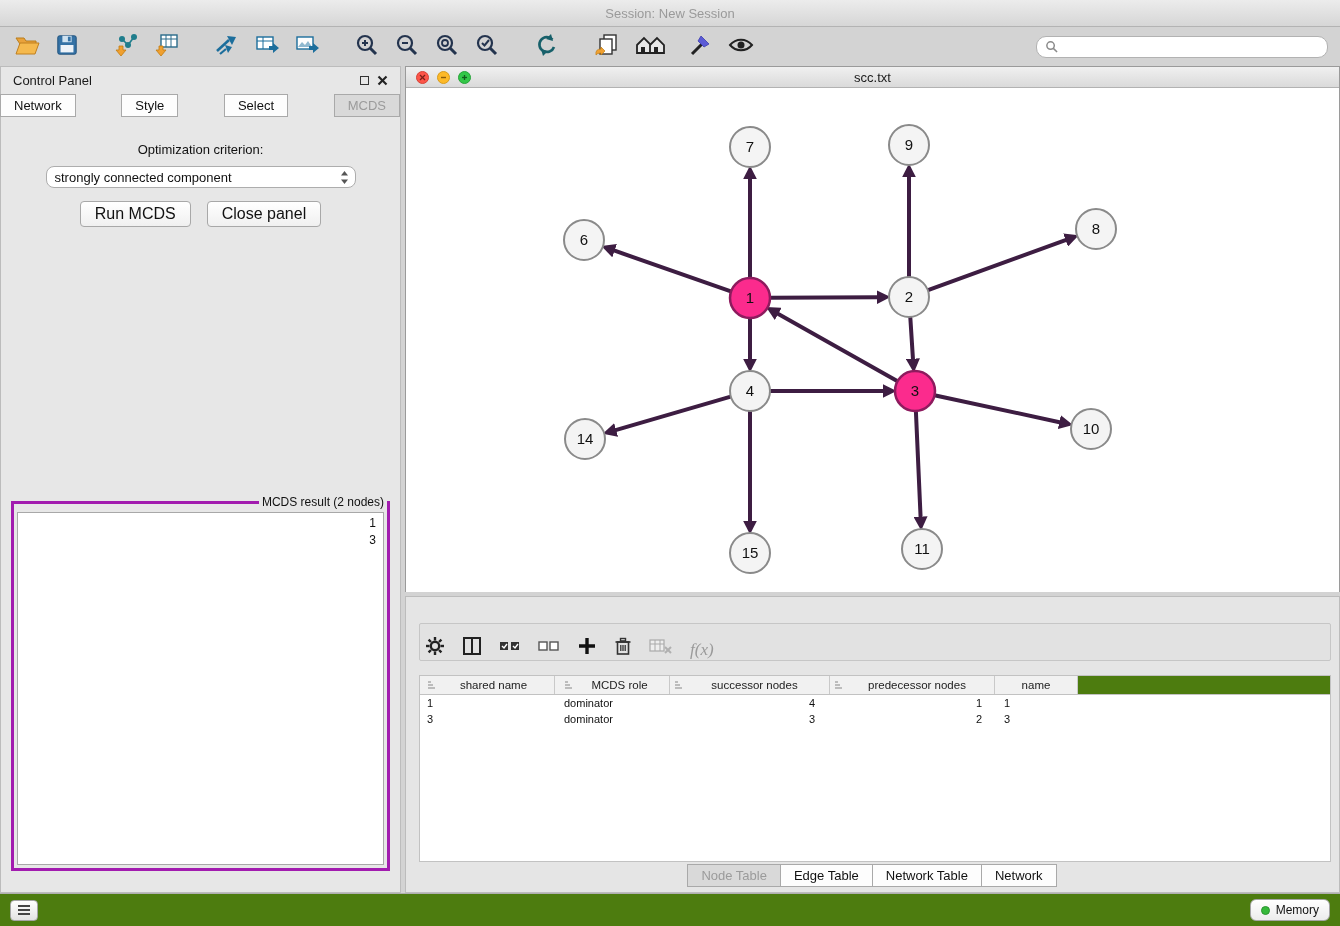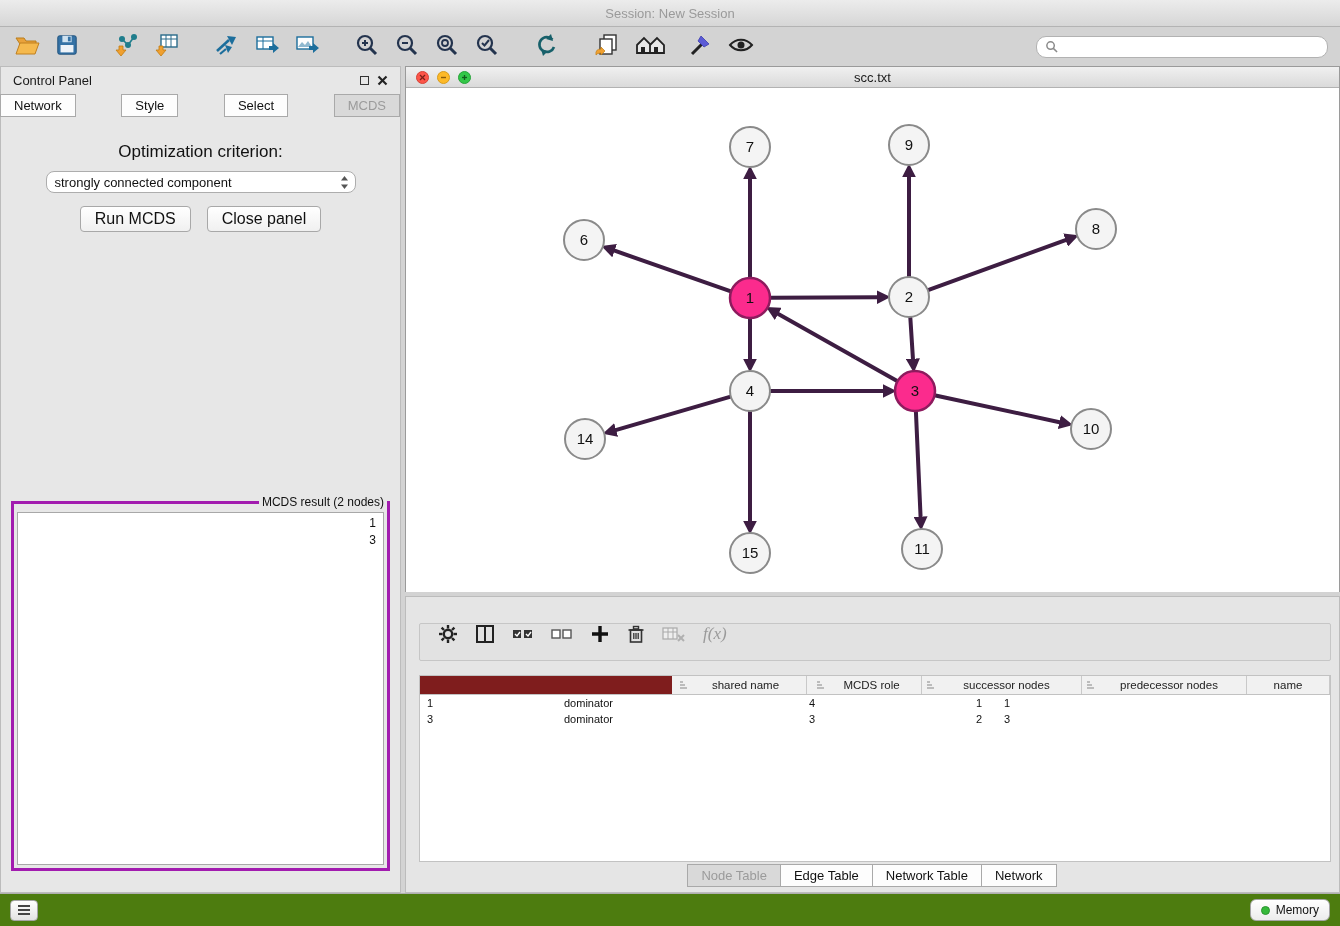--- a/index.html
+++ b/index.html
@@ -44,21 +44,21 @@
     font-size:13px; color:#1a1a1a;
   }
   .panel-header .ph-buttons { margin-left:auto; display:flex; align-items:center; gap:8px; }
   .float-box { width:9px; height:9px; border:1.5px solid #333; display:inline-block; }
   .cp-tabs { display:flex; justify-content:space-between; margin-top:1px; }
   .tab {
     border:1px solid #a9a9a9; background:#fdfdfd; padding:3px 13px;
     font-size:13px; color:#111; margin-left:-1px;
   }
   .tab.active { background:#d9d9d9; color:#9b9b9b; }
-  .cp-opt-label { text-align:center; margin-top:25px; font-size:17px; color:#111; }
+  .cp-opt-label { text-align:center; margin-top:25px; font-size:13px; color:#111; }
   .cp-select {
     width:310px; height:22px; margin:9px auto 0; background:#fff;
     border:1px solid #adadad; border-radius:8px; display:flex; align-items:center;
     padding:0 6px 0 8px; font-size:13px; color:#111;
   }
   .cp-select .stepper { margin-left:auto; }
   .cp-buttons { display:flex; justify-content:center; gap:16px; margin-top:13px; }
   .btn {
     background:linear-gradient(#ffffff,#f0f0f0); border:1px solid #a8a8a8;
     border-radius:4px; padding:3px 14px; font-size:16px; color:#111;
@@ -94,25 +94,25 @@
   .nw-canvas svg { position:absolute; top:0; left:0; }
   .node-label { font:15px "Liberation Sans",sans-serif; text-anchor:middle; fill:#111; }
   
   .table-panel {
     position:absolute; top:596px; left:405px; right:0; height:297px;
     background:#e5e5e5; border:1px solid #bcbcbc;
   }
   .tp-toolbar {
     position:absolute; left:13px; right:8px; top:26px; height:38px;
     border:1px solid #c6c6c6; background:#e2e2e2; border-radius:2px;
-    display:flex; align-items:flex-start; padding:0 18px; gap:17px;
+    display:flex; align-items:flex-end; padding:0 5px; gap:17px;
   }
   .fx { font-family:"Liberation Serif",serif; font-style:italic; font-size:17px; color:#9a9a9a; }
   .tp-table { position:absolute; left:13px; right:8px; top:78px; bottom:30px; background:#fff; border:1px solid #c2c2c2; }
-  .tp-headrow { display:flex; height:19px; border-bottom:1px solid #c2c2c2; background:#7f1d1d;justify-content:flex-end; }
+  .tp-headrow { display:flex; height:19px; border-bottom:1px solid #c2c2c2; background:#4d7c0f; }
   .th {
     display:flex; align-items:center; background:#f1f1f1;
     border-right:1px solid #c9c9c9; font-size:11.5px; color:#222; padding:0 4px;
   }
   .th .th-label { flex:1; text-align:center; }
   .tp-body { font-size:11px; color:#111; }
   .tr { display:flex; height:16px; align-items:center; }
   .td { overflow:hidden; white-space:nowrap; }
   .c0 { width:135px; padding-left:7px; }
   .c1 { width:115px; padding-left:9px; }

